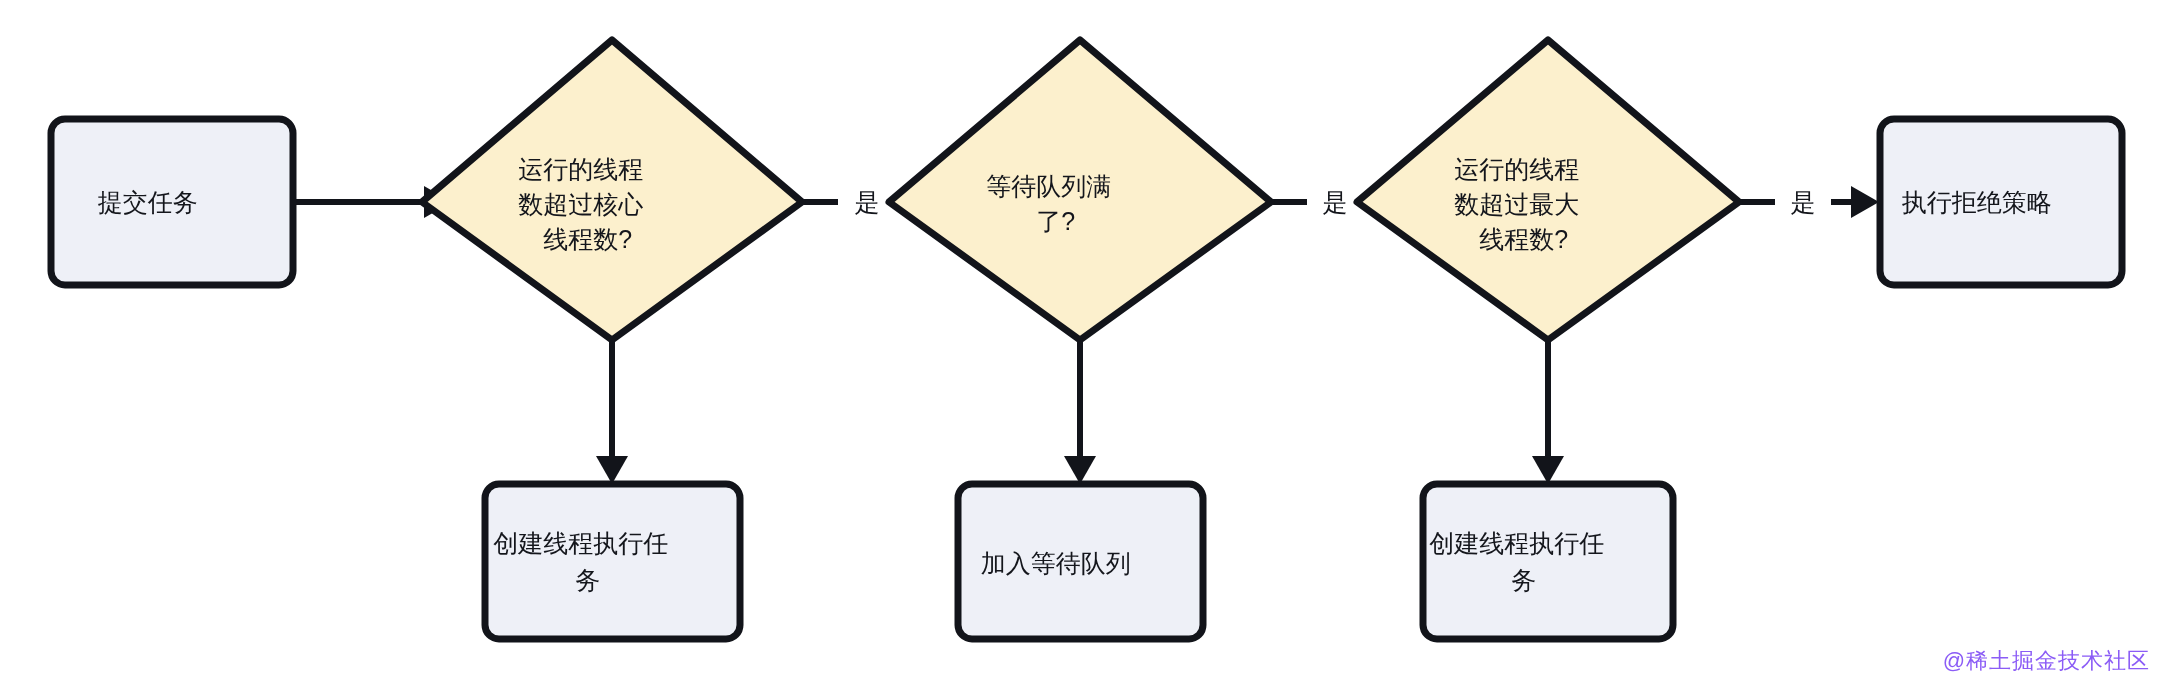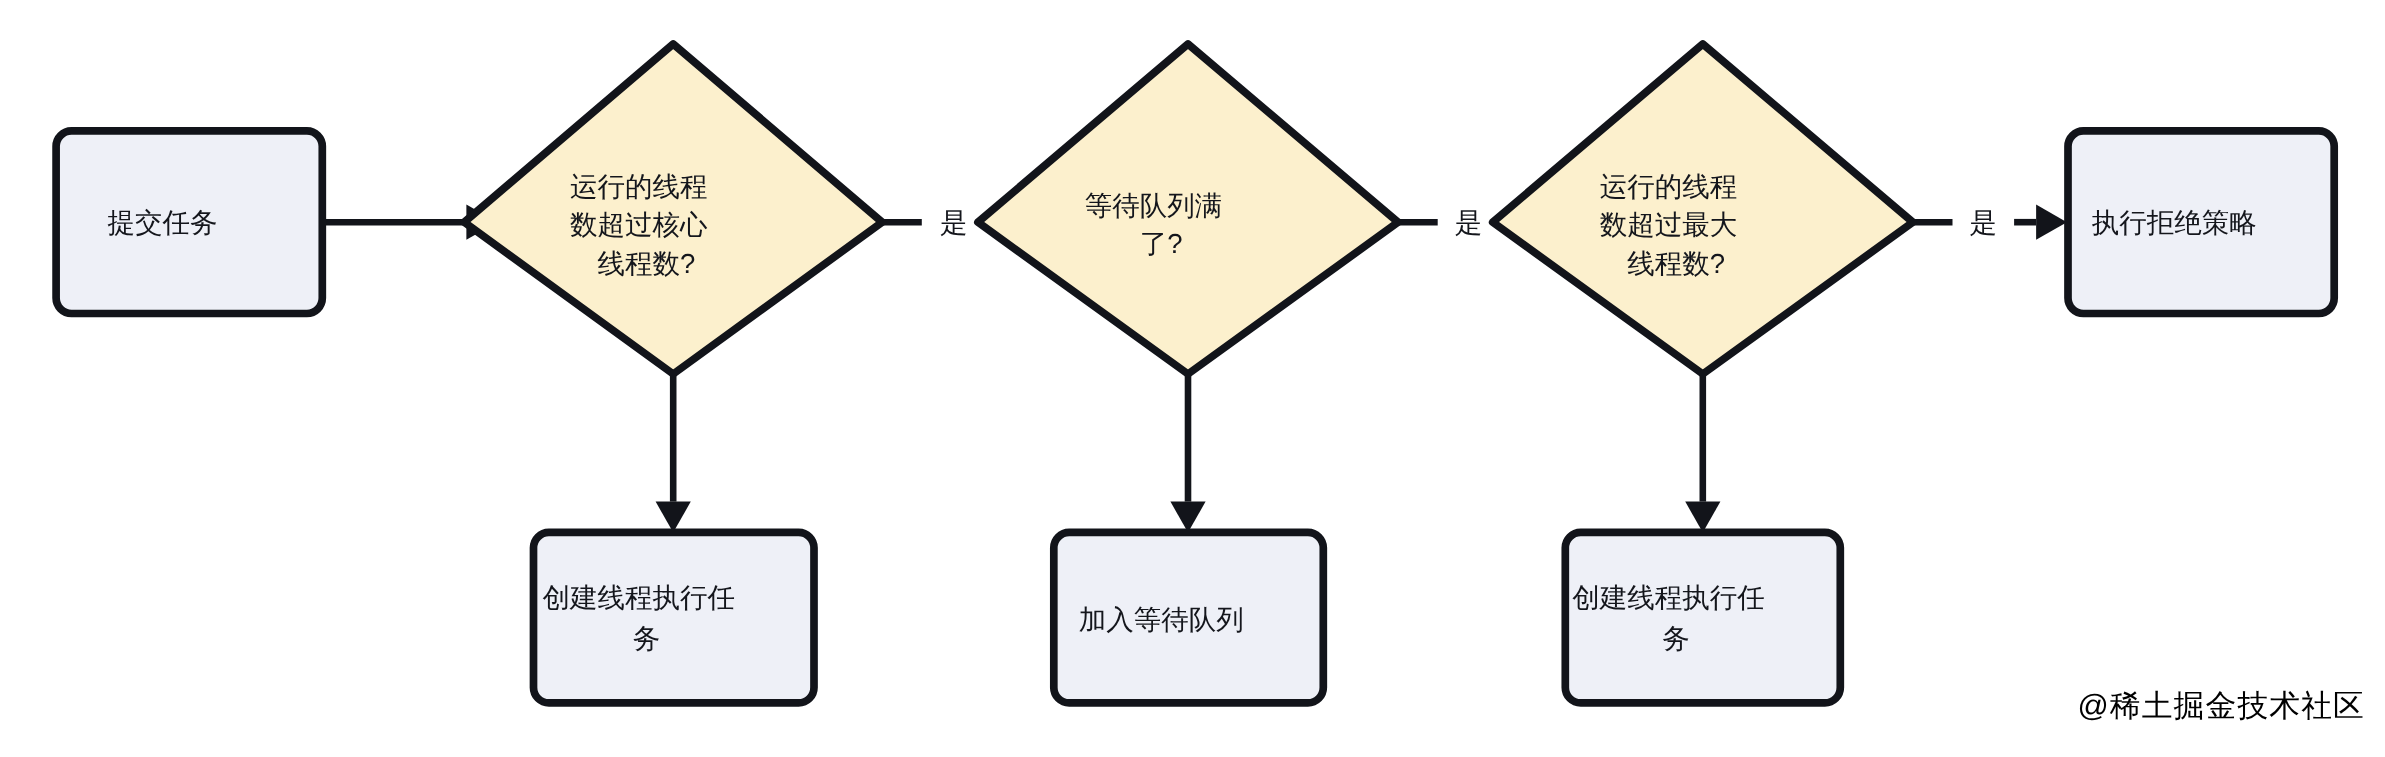--- a/index.html
+++ b/index.html
@@ -55,24 +55,24 @@
   .edge-label {
     font-family: "Liberation Sans", "DejaVu Sans", sans-serif;
     font-size: 25px;
     fill: #14161c;
     text-anchor: middle;
     dominant-baseline: middle;
   }
   .watermark {
     position: absolute;
     right: 18px;
-    bottom: 27px;
+    bottom: 12px;
     font-family: "Liberation Sans", "DejaVu Sans", sans-serif;
-    font-size: 28px;
-    color: #000000;
+    font-size: 22px;
+    color: #8b5cf6;
     letter-spacing: 1px;
     user-select: none;
   }
 </style>
 </head>
 <body>
 
 <div id="canvas">
 
   <svg id="flow" viewBox="0 0 2168 688">

